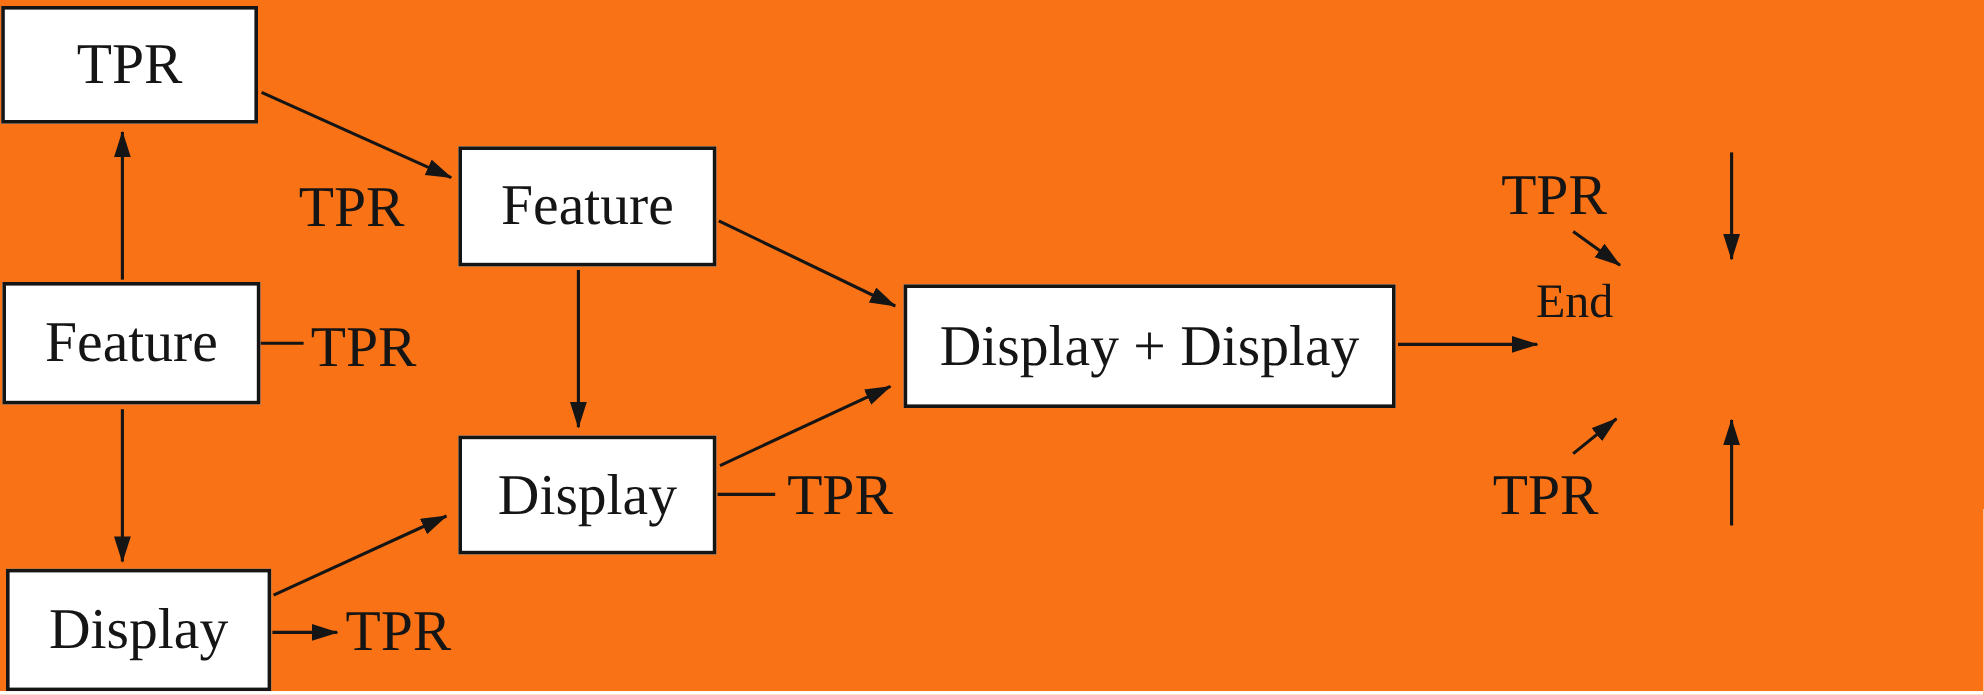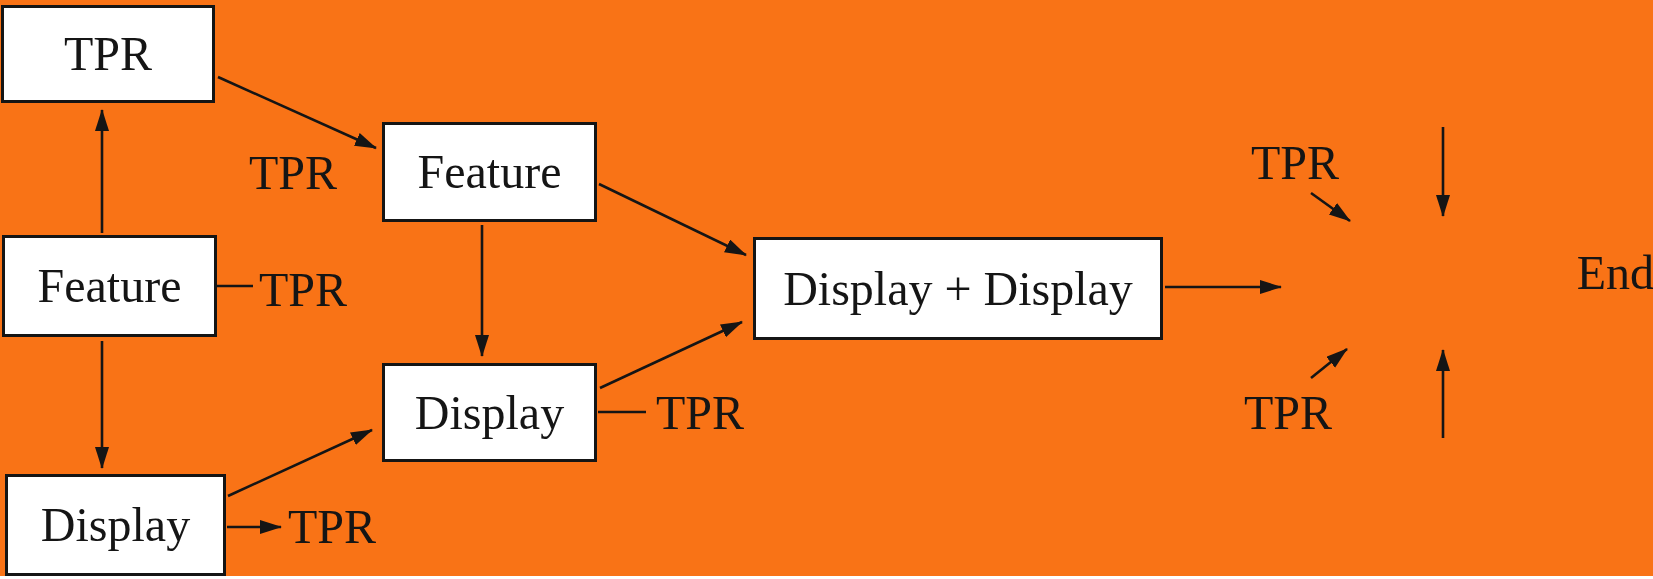--- a/index.html
+++ b/index.html
@@ -45,24 +45,24 @@
     line-height: 52px;
     text-align: center;
     font-size: 48px;
     white-space: nowrap;
     z-index: 2;
     color: #151515;
   }
   .end-block {
     position: absolute;
     left: 1280px;
-    top: 240px;
+    top: 224px;
     width: 374px;
-    text-align: right;
-    font-size: 48px;
+    text-align: left;
+    font-size: 40px;
     line-height: 1.36;
     z-index: 2;
     color: #151515;
   }
   .end-block span { display: block; white-space: nowrap; }
 </style>
 </head>
 <body>
 
 <div id="stage">

